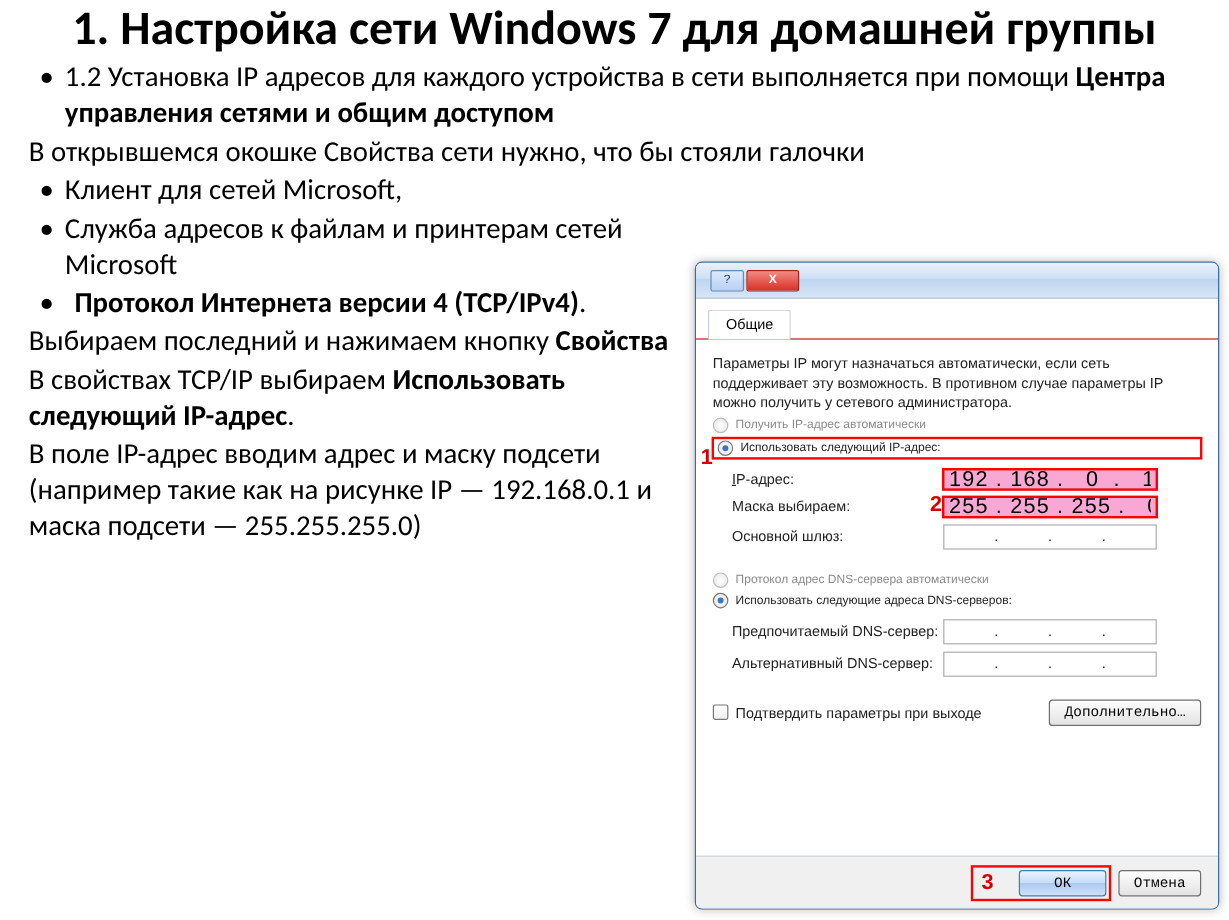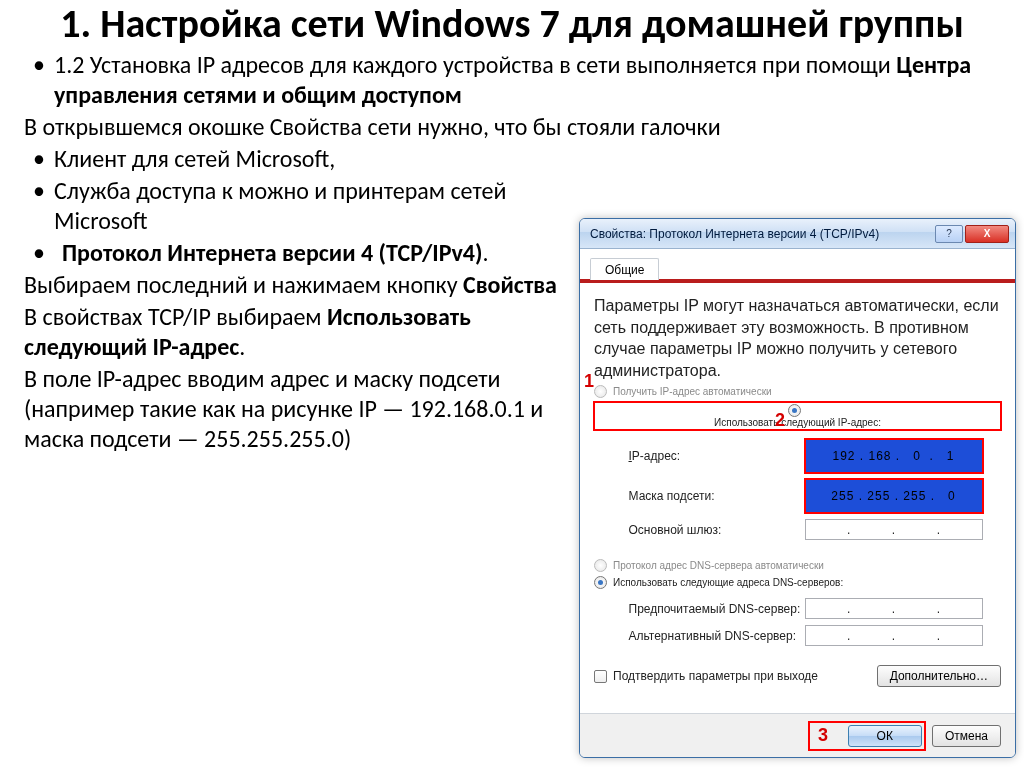--- a/index.html
+++ b/index.html
@@ -71,41 +71,41 @@
   .winbtn.close {
     width: 44px;
     background: linear-gradient(#f28b82,#d93025);
     color: #fff;
     border-color: #a12018;
     font-weight: bold;
   }
   .tab-strip {
     padding: 8px 10px 0;
     background: #fff;
-    border-bottom: 4px solid #b91c1c;
+    border-bottom: 1px solid #b91c1c;
     display: flex;
     height: 34px;
   }
   .tab {
     border: 1px solid #c7cdd4;
     border-bottom: none;
     background: #fff;
     padding: 4px 14px;
     font-size: 12px;
     border-radius: 2px 2px 0 0;
     position: relative;
     top: 1px;
   }
   .tab.active { background: #fff; }
   .panel {
     padding: 12px 14px;
     font-size: 12px;
     color: #222;
   }
-  .desc { font-size: 16px; line-height: 1.35; margin-bottom: 2px; }
+  .desc { font-size: 12px; line-height: 1.35; margin-bottom: 2px; }
   .radio-row {
     display: flex; align-items: center;
     margin: 4px 0;
     font-size: 10px;
   }
   .radio {
     width: 13px; height: 13px;
     border: 1px solid #777;
     border-radius: 50%;
     margin-right: 6px;
@@ -117,47 +117,46 @@
     width: 5px; height: 5px;
     background: #3a76c4;
     border-radius: 50%;
   }
   .radio-row.disabled { color: #8a8a8a; }
   .radio-row.disabled .radio { border-color: #bbb; }
   .field-group { margin: 6px 0 16px; }
   .field-row {
     display: flex; align-items: center;
     padding: 3px 0;
-    justify-content: center;
   }
   .field-row .lbl {
     width: 192px;
     font-size: 12px;
     border-right: none;
   }
   .field-row .lbl.smallpad { padding-left: 16px; }
   .underlined-letter { text-decoration: underline; }
   .ip-input {
-    width: 178px; height: 34px;
+    width: 178px; height: 17px;
     border: 1px solid #abadb3;
-    background: #1d4ed8;
+    background: #f9a8d4;
     font-family: inherit;
-    font-size: 12px;
+    font-size: 18px;
     text-align: center;
     letter-spacing: 1px;
     padding: 0 4px;
   }
   .ip-dots {
     width: 178px; height: 21px;
     border: 1px solid #abadb3;
     background: #fff;
     display: flex; align-items: center; justify-content: space-evenly;
     font-size: 12px;
   }
-  .redbox { outline: 2px solid #f00; outline-offset: -1px; flex-direction: column; }
+  .redbox { outline: 2px solid #f00; outline-offset: -1px; }
   .red-call {
     position: absolute;
     font-weight: 700;
     font-size: 18px;
     color: #d40000;
     font-family: Arial, sans-serif;
   }
   .checkbox-row { display: flex; align-items: center; margin: 12px 0 6px; }
   .cb {
     width: 13px; height: 13px;
@@ -165,21 +164,21 @@
     background: linear-gradient(#fff,#eee);
     margin-right: 6px;
     border-radius: 2px;
   }
   .btn {
     border: 1px solid #707070;
     background: linear-gradient(#fdfdfd,#e3e3e3);
     font-size: 12px;
     padding: 3px 12px;
     border-radius: 3px;
-    font-family: Liberation Sans, sans-serif;
+    font-family: Liberation Mono, monospace;
   }
   .dialog-footer {
     position: absolute;
     left: 0; right: 0; bottom: 0;
     height: 44px;
     border-top: 1px solid #d0d5db;
     background: #f0f0f0;
     display: flex;
     align-items: center;
     justify-content: flex-end;
@@ -211,21 +210,21 @@
   <div class="para">В открывшемся окошке Свойства сети нужно, что бы стояли галочки</div>
 
   <div class="bullet">
     <span class="dot">•</span>
     <div>Клиент для сетей Microsoft,</div>
   </div>
 
   <div class="left-col">
     <div class="bullet">
       <span class="dot">•</span>
-      <div>Служба доступа к можно и принтерам сетей Microsoft</div>
+      <div>Служба адресов к файлам и принтерам сетей Microsoft</div>
     </div>
 
     <div class="bullet">
       <span class="dot">•</span>
       <div class="indent">
         <b>Протокол Интернета версии 4 (TCP/IPv4)</b><span>.</span>
       </div>
     </div>
 
     <div class="para">
@@ -235,21 +234,20 @@
     <div class="para">
       <span>В свойствах TCP/IP выбираем </span><b>Использовать следующий IP-адрес</b><span>.</span>
     </div>
 
     <div class="para">В поле IP-адрес вводим адрес и маску подсети (например такие как на рисунке IP — 192.168.0.1 и маска подсети — 255.255.255.0)</div>
   </div>
 </div>
 
 <div class="dialog">
   <div class="titlebar">
-    <span class="title">Свойства: Протокол Интернета версии 4 (TCP/IPv4)</span>
     <div class="winbtn help">?</div>
     <div class="winbtn close">X</div>
   </div>
 
   <div class="tab-strip">
     <div class="tab active">Общие</div>
   </div>
 
   <div class="panel">
     <div class="desc">Параметры IP могут назначаться автоматически, если сеть поддерживает эту возможность. В противном случае параметры IP можно получить у сетевого администратора.</div>
@@ -262,21 +260,21 @@
       <span class="radio checked"></span>
       <span>Использовать следующий IP-адрес:</span>
     </div>
 
     <div class="field-group" style="position:relative;">
       <div class="field-row">
         <span class="lbl smallpad"><span class="underlined-letter">I</span>P-адрес:</span>
         <input class="ip-input redbox" value="192 . 168 .   0  .   1" style="">
       </div>
       <div class="field-row">
-        <span class="lbl smallpad">Маска подсети:</span>
+        <span class="lbl smallpad">Маска выбираем:</span>
         <input class="ip-input redbox" value="255 . 255 . 255 .   0" style="">
       </div>
       <div class="field-row">
         <span class="lbl smallpad">Основной шлюз:</span>
         <div class="ip-dots">
             <span>.</span>
             <span>.</span>
             <span>.</span>
           </div>
       </div>

